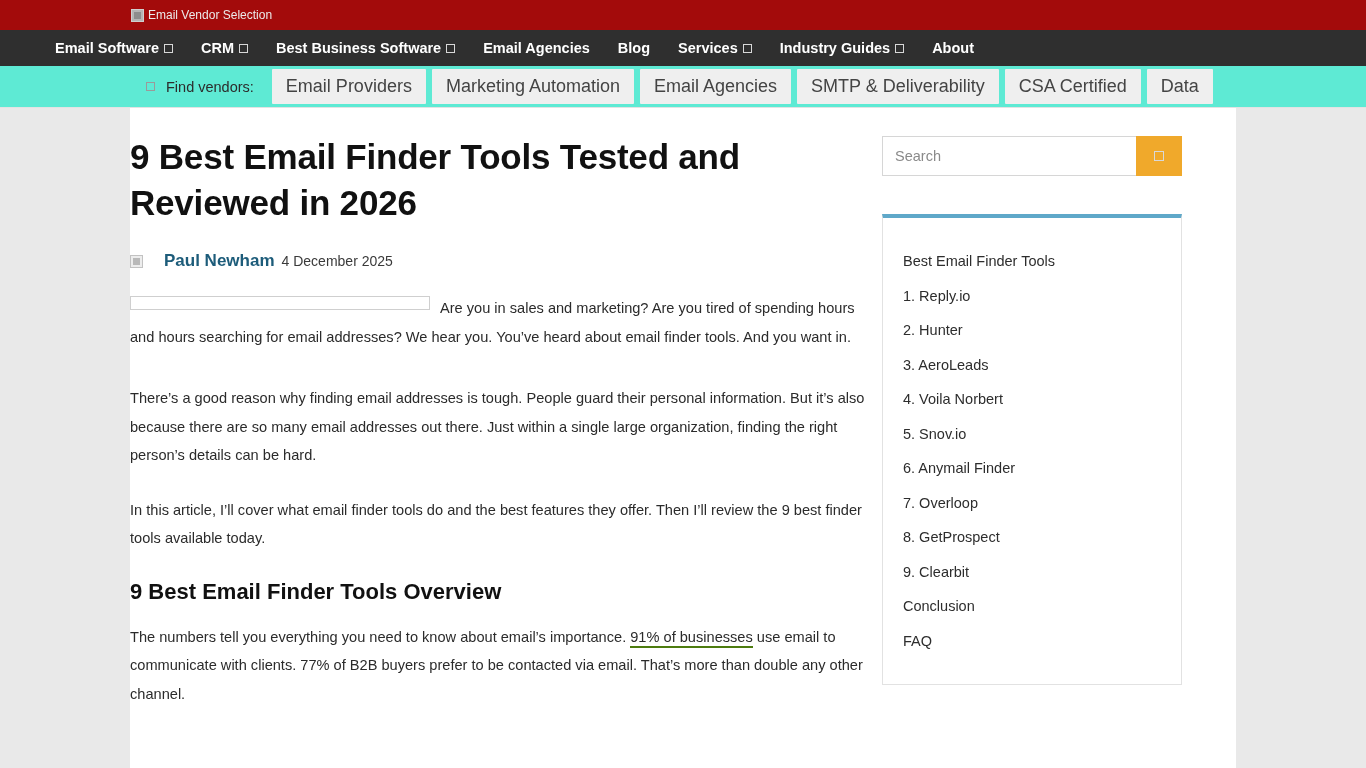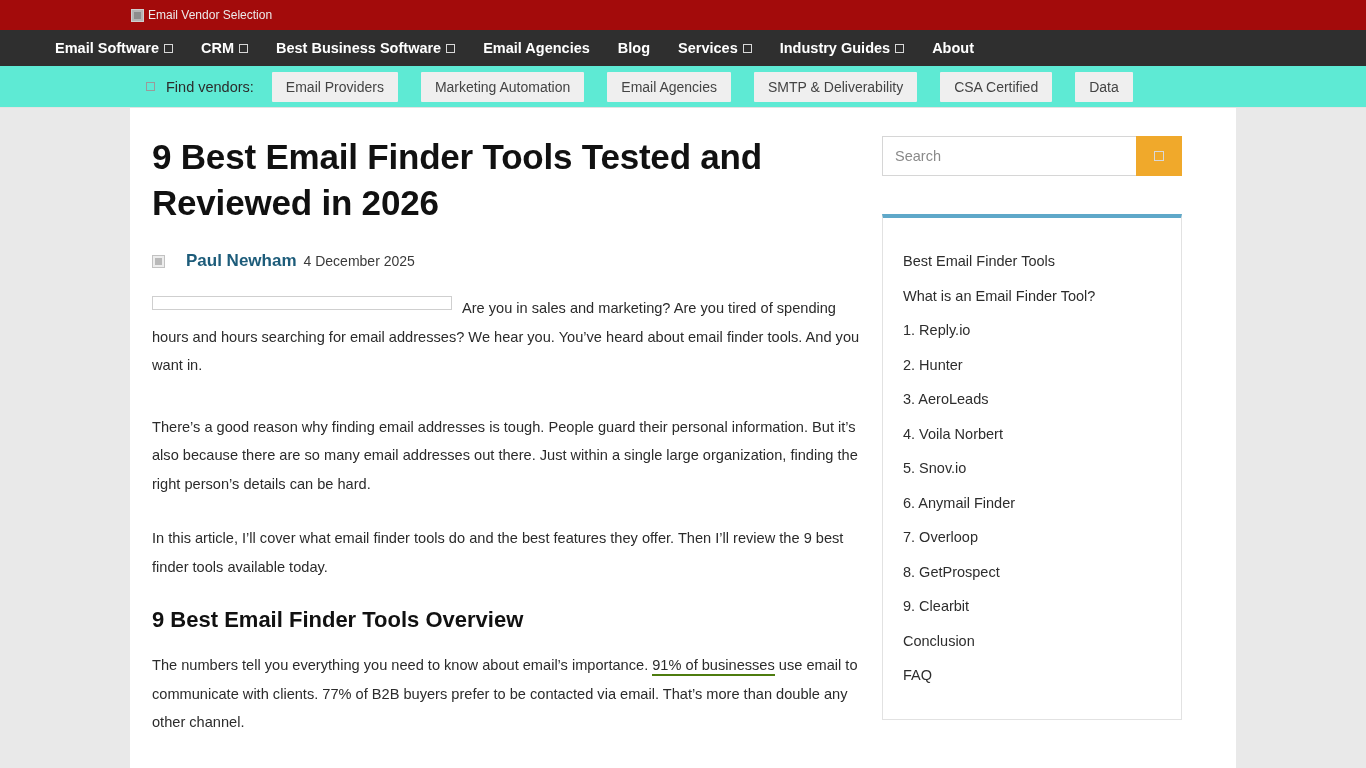--- a/index.html
+++ b/index.html
@@ -97,44 +97,43 @@
   }
   .vendor-label {
     font-size: 14.5px;
     color: #2c2c2c;
     margin-right: 18px;
     white-space: nowrap;
   }
   .chip {
     background: #efefef;
     color: #444444;
-    font-size: 14px;
+    font-size: 18px;
     padding: 7px 14px;
-    margin-right: 23px;
+    margin-right: 6px;
     white-space: nowrap;
     cursor: pointer;
     border-radius: 1px;
   }
 
   
   .page {
     background: #ffffff;
     width: 1106px;
     margin: 0 auto;
     height: 662px;
     position: relative;
     overflow: hidden;
   }
   .content-wrap {
     display: flex;
     padding-top: 26px;
   }
   .article {
     width: 752px;
-    padding-left: 22px;
     padding-right: 14px;
   }
   h1.title {
     font-size: 35px;
     line-height: 46px;
     font-weight: bold;
     color: #111111;
     margin: 0 0 24px 0;
     letter-spacing: -0.2px;
   }
@@ -351,21 +350,20 @@
     <div class="sidebar">
       <div class="search-row">
         <input class="search-input" type="text" placeholder="Search" style="">
         <button class="search-btn">
           <span class="glyph"></span>
         </button>
       </div>
 
       <div class="toc">
         <div class="toc-item">Best Email Finder Tools</div>
-        <div class="toc-item">What is an Email Finder Tool?</div>
         <div class="toc-item">1. Reply.io</div>
         <div class="toc-item">2. Hunter</div>
         <div class="toc-item">3. AeroLeads</div>
         <div class="toc-item">4. Voila Norbert</div>
         <div class="toc-item">5. Snov.io</div>
         <div class="toc-item">6. Anymail Finder</div>
         <div class="toc-item">7. Overloop</div>
         <div class="toc-item">8. GetProspect</div>
         <div class="toc-item">9. Clearbit</div>
         <div class="toc-item">Conclusion</div>

